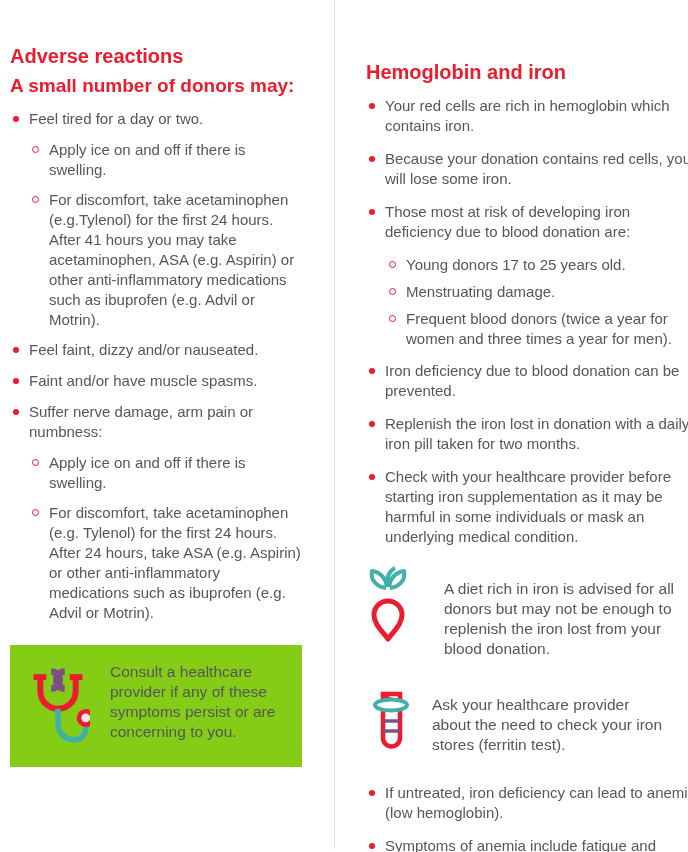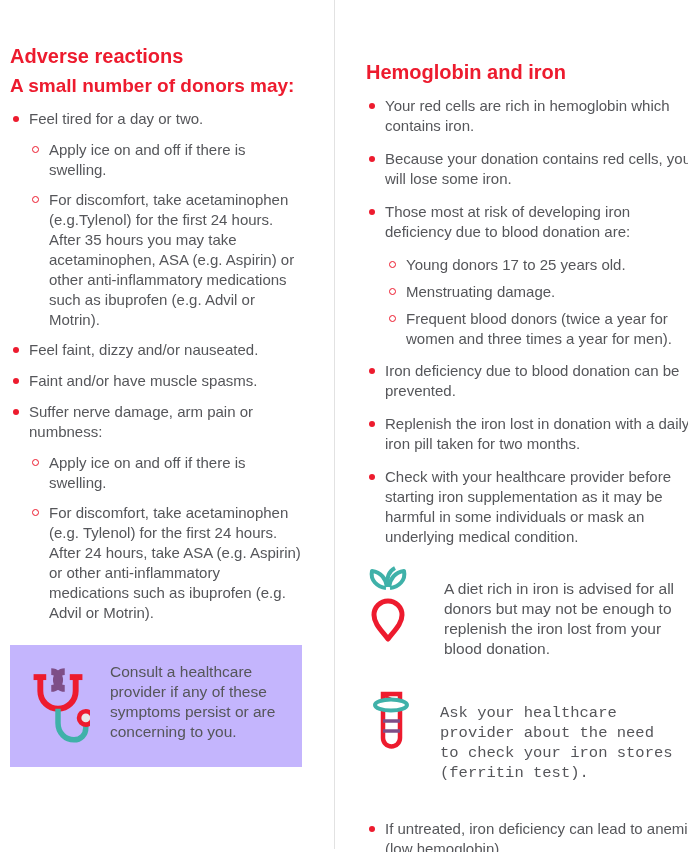--- a/index.html
+++ b/index.html
@@ -46,21 +46,21 @@
     border:1.6px solid #ed1b2e;
     background:transparent;
   }
   .li.sub{margin-left:20px;margin-bottom:10px;}
   .col-right .li{margin-bottom:13px;}
   .col-right .li.sub{margin-bottom:7px;margin-left:21px;}
   .col-right .list{margin-top:12px;}
 
   .callout-box{
     margin-top:22px;
-    background:#c4b5fd;
+    background:#84cc16;
     width:292px;
     box-sizing:border-box;
     padding:17px 14px 17px 16px;
     display:flex;
     align-items:flex-start;
   }
   .callout-box .icon-wrap{width:84px;flex:none;padding-top:2px;}
   .callout-box .txt{
     font-size:15.5px;line-height:20px;width:182px;
   }
@@ -90,21 +90,21 @@
         <span class="dot"></span>
         <span>Feel tired for a day or two.</span>
       </div>
 
       <div class="li sub">
         <span class="ring"></span>
         <span>Apply ice on and off if there is swelling.</span>
       </div>
       <div class="li sub">
         <span class="ring"></span>
-        <span>For discomfort, take acetaminophen (e.g.Tylenol) for the first 24 hours. After 35 hours you may take acetaminophen, ASA (e.g. Aspirin) or other anti-inflammatory medications such as ibuprofen (e.g. Advil or Motrin).</span>
+        <span>For discomfort, take acetaminophen (e.g.Tylenol) for the first 24 hours. After 41 hours you may take acetaminophen, ASA (e.g. Aspirin) or other anti-inflammatory medications such as ibuprofen (e.g. Advil or Motrin).</span>
       </div>
 
       <div class="li">
         <span class="dot"></span>
         <span>Feel faint, dizzy and/or nauseated.</span>
       </div>
 
       <div class="li">
         <span class="dot"></span>
         <span>Faint and/or have muscle spasms.</span>
@@ -213,21 +213,21 @@
 
           <path d="M13 3 h17 v44 a8.5 8.5 0 0 1 -17 0 z" stroke="#ed1b2e" stroke-width="4.5" fill="none"></path>
           <line x1="15" y1="5" x2="28" y2="12" stroke="#ed1b2e" stroke-width="3"></line>
 
           <line x1="13" y1="30" x2="30" y2="30" stroke="#7e4e87" stroke-width="3.5"></line>
           <line x1="13" y1="40" x2="30" y2="40" stroke="#7e4e87" stroke-width="3.5"></line>
 
           <ellipse cx="21" cy="14" rx="16" ry="5.5" fill="#ffffff" stroke="#3fb1a9" stroke-width="4"></ellipse>
         </svg>
       </span>
-      <p class="txt" style="margin:12px;font-family:Liberation Mono, monospace;">Ask your healthcare provider about the need to check your iron stores (ferritin test).</p>
+      <p class="txt" style="margin:4px;">Ask your healthcare provider about the need to check your iron stores (ferritin test).</p>
     </div>
 
     <div class="footer-list">
       <div class="li">
         <span class="dot"></span>
         <span>If untreated, iron deficiency can lead to anemia (low hemoglobin).</span>
       </div>
       <div class="li">
         <span class="dot"></span>
         <span>Symptoms of anemia include fatigue and reduced exercise tolerance.</span>

